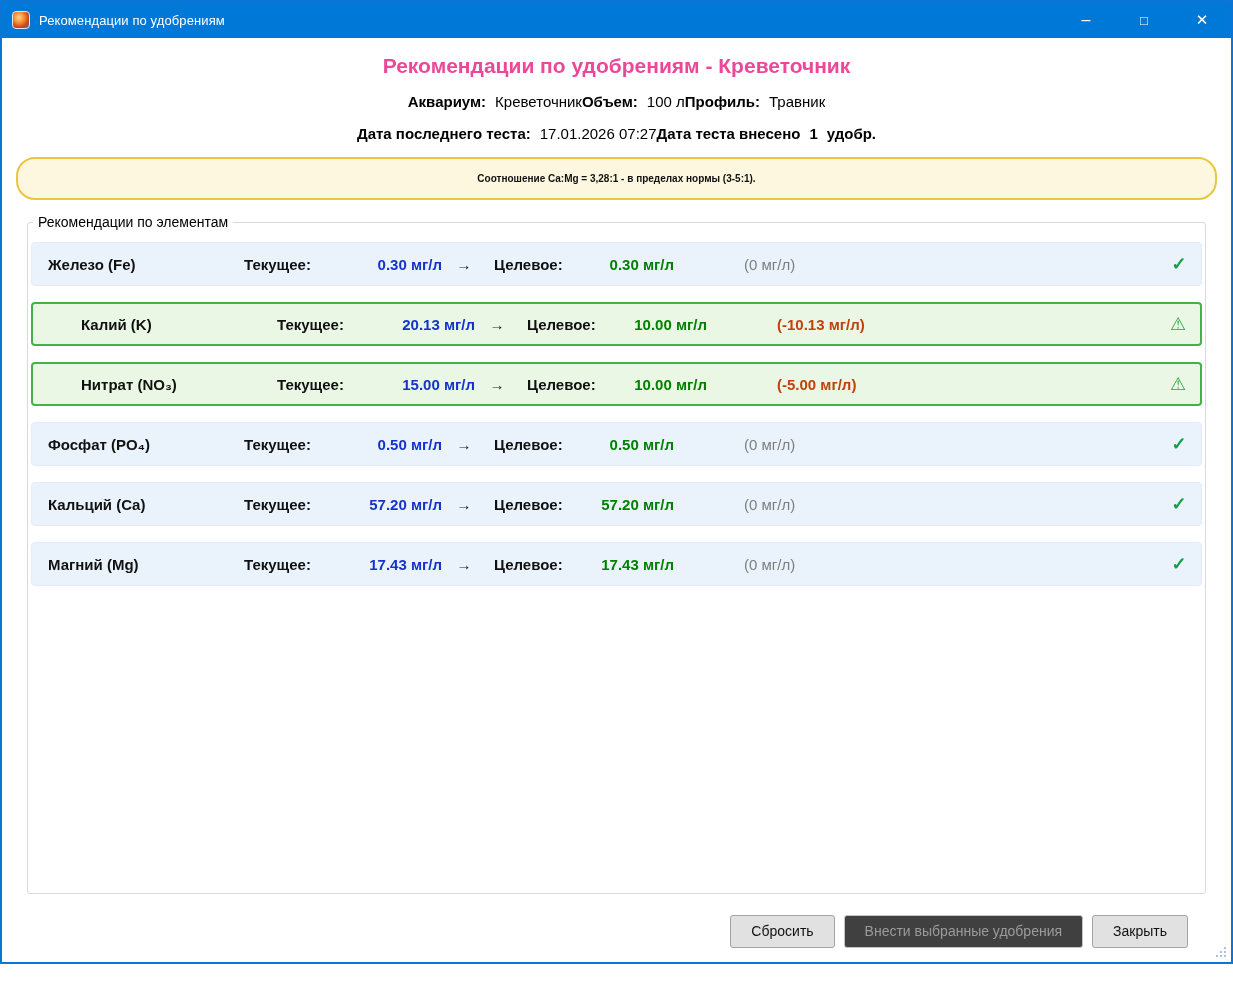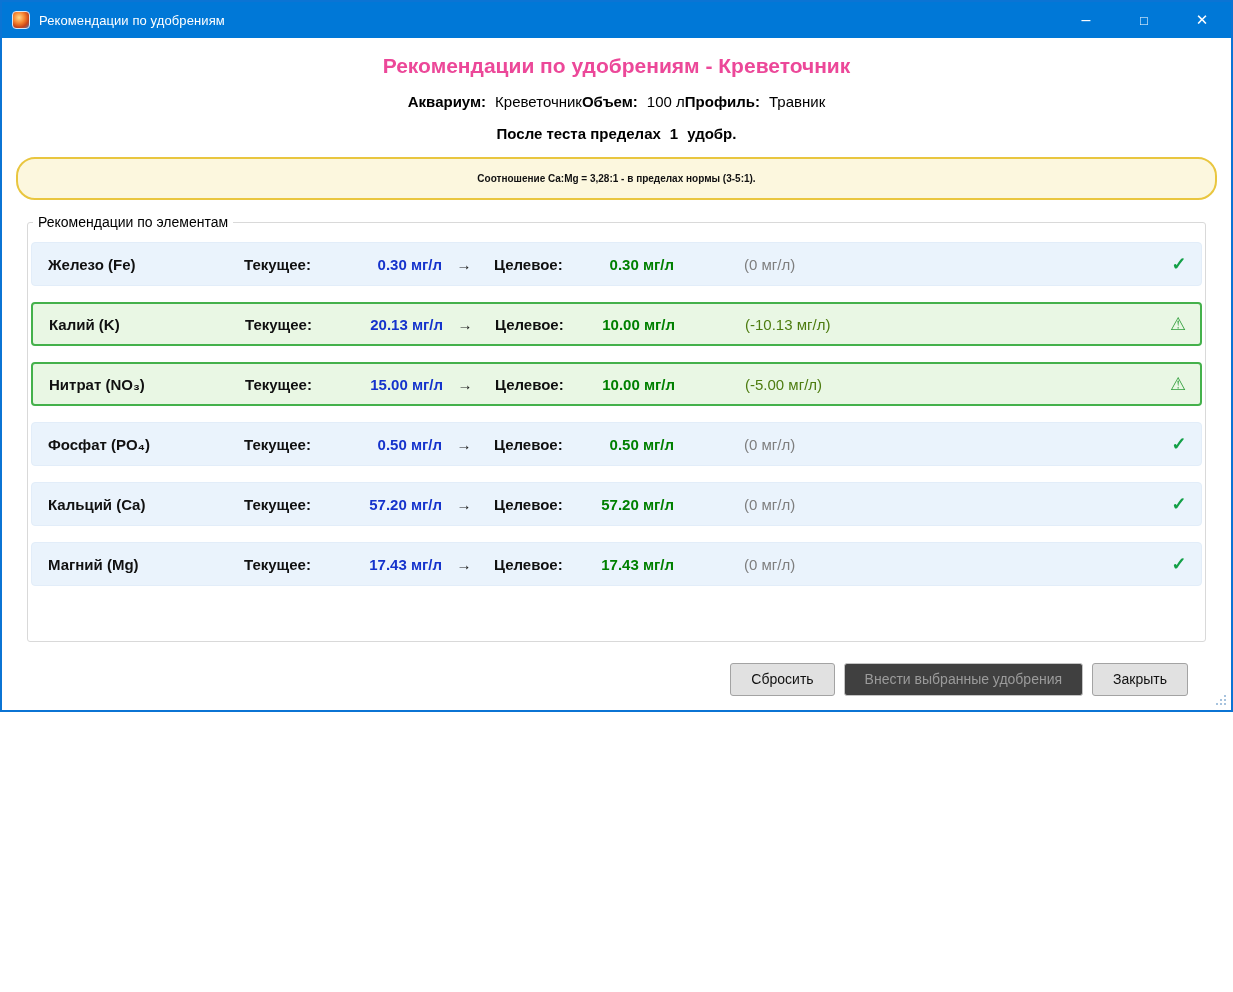--- a/index.html
+++ b/index.html
@@ -2,21 +2,21 @@
 <html><head>
 <meta charset="utf-8">
 <style>
   * { box-sizing: border-box; margin: 0; padding: 0; }
   html, body { width: 1233px; height: 992px; }
   body {
     font-family: "Liberation Sans", sans-serif;
     background: #ffffff;
   }
   .window {
-    width: 1233px; height: 712px;
+    width: 1233px; height: 964px;
     border: 2px solid #0b74d4;
     background: #ffffff;
     display: flex; flex-direction: column;
     position: relative;
     overflow: hidden;
   }
   
   .titlebar {
     flex: 0 0 36px;
     background: #0078d7;
@@ -87,30 +87,31 @@
     font-size: 15px;
     color: #111;
   }
   .row.ok {
     background: #eaf3fc;
     border: 1px solid #e2edf9;
   }
   .row.warning {
     background: #e9f7e4;
     border: 2px solid #44b14b;
+    padding-left: 32px;
   }
   .el-name { font-weight: bold; padding-left: 16px; white-space: nowrap; }
   .lbl { font-weight: bold; white-space: nowrap; }
   .lbl.target-lbl { padding-left: 8px; }
   .val { font-weight: bold; text-align: right; white-space: nowrap; }
   .val.current { color: #1533cc; }
   .val.target  { color: #008000; }
   .arrow { text-align: center; color: #222; font-size: 15px; }
   .delta { color: #7e7e7e; white-space: nowrap; }
-  .row.warning .delta { color: #4d7c0f; font-weight: normal; }
+  .row.warning .delta { color: #c2410c; font-weight: bold; }
   .status { text-align: center; font-size: 18px; line-height: 1; }
   .row.ok .status      { color: #13a047; font-weight: bold; }
   .row.warning .status { color: #2f9e3a; }
   
   .footer {
     flex: 0 0 62px;
     display: flex; align-items: center; justify-content: flex-end;
     gap: 9px; padding-right: 43px;
   }
   .btn {
@@ -166,21 +167,25 @@
         <span>100 л</span>
       </span>
       <span class="pair">
         <b>Профиль:</b>
         <span>Травник</span>
       </span>
     </div>
 
     <div class="info-line">
       <span class="pair">
-        <b>После теста пределах</b>
+        <b>Дата последнего теста:</b>
+        <span>17.01.2026 07:27</span>
+      </span>
+      <span class="pair">
+        <b>Дата теста внесено</b>
         <b>1</b>
         <b>удобр.</b>
       </span>
     </div>
 
     <div class="alert">
       <span>Соотношение Ca:Mg = 3,28:1 - в пределах нормы (3-5:1).</span>
     </div>
 
     <fieldset class="groupbox">

